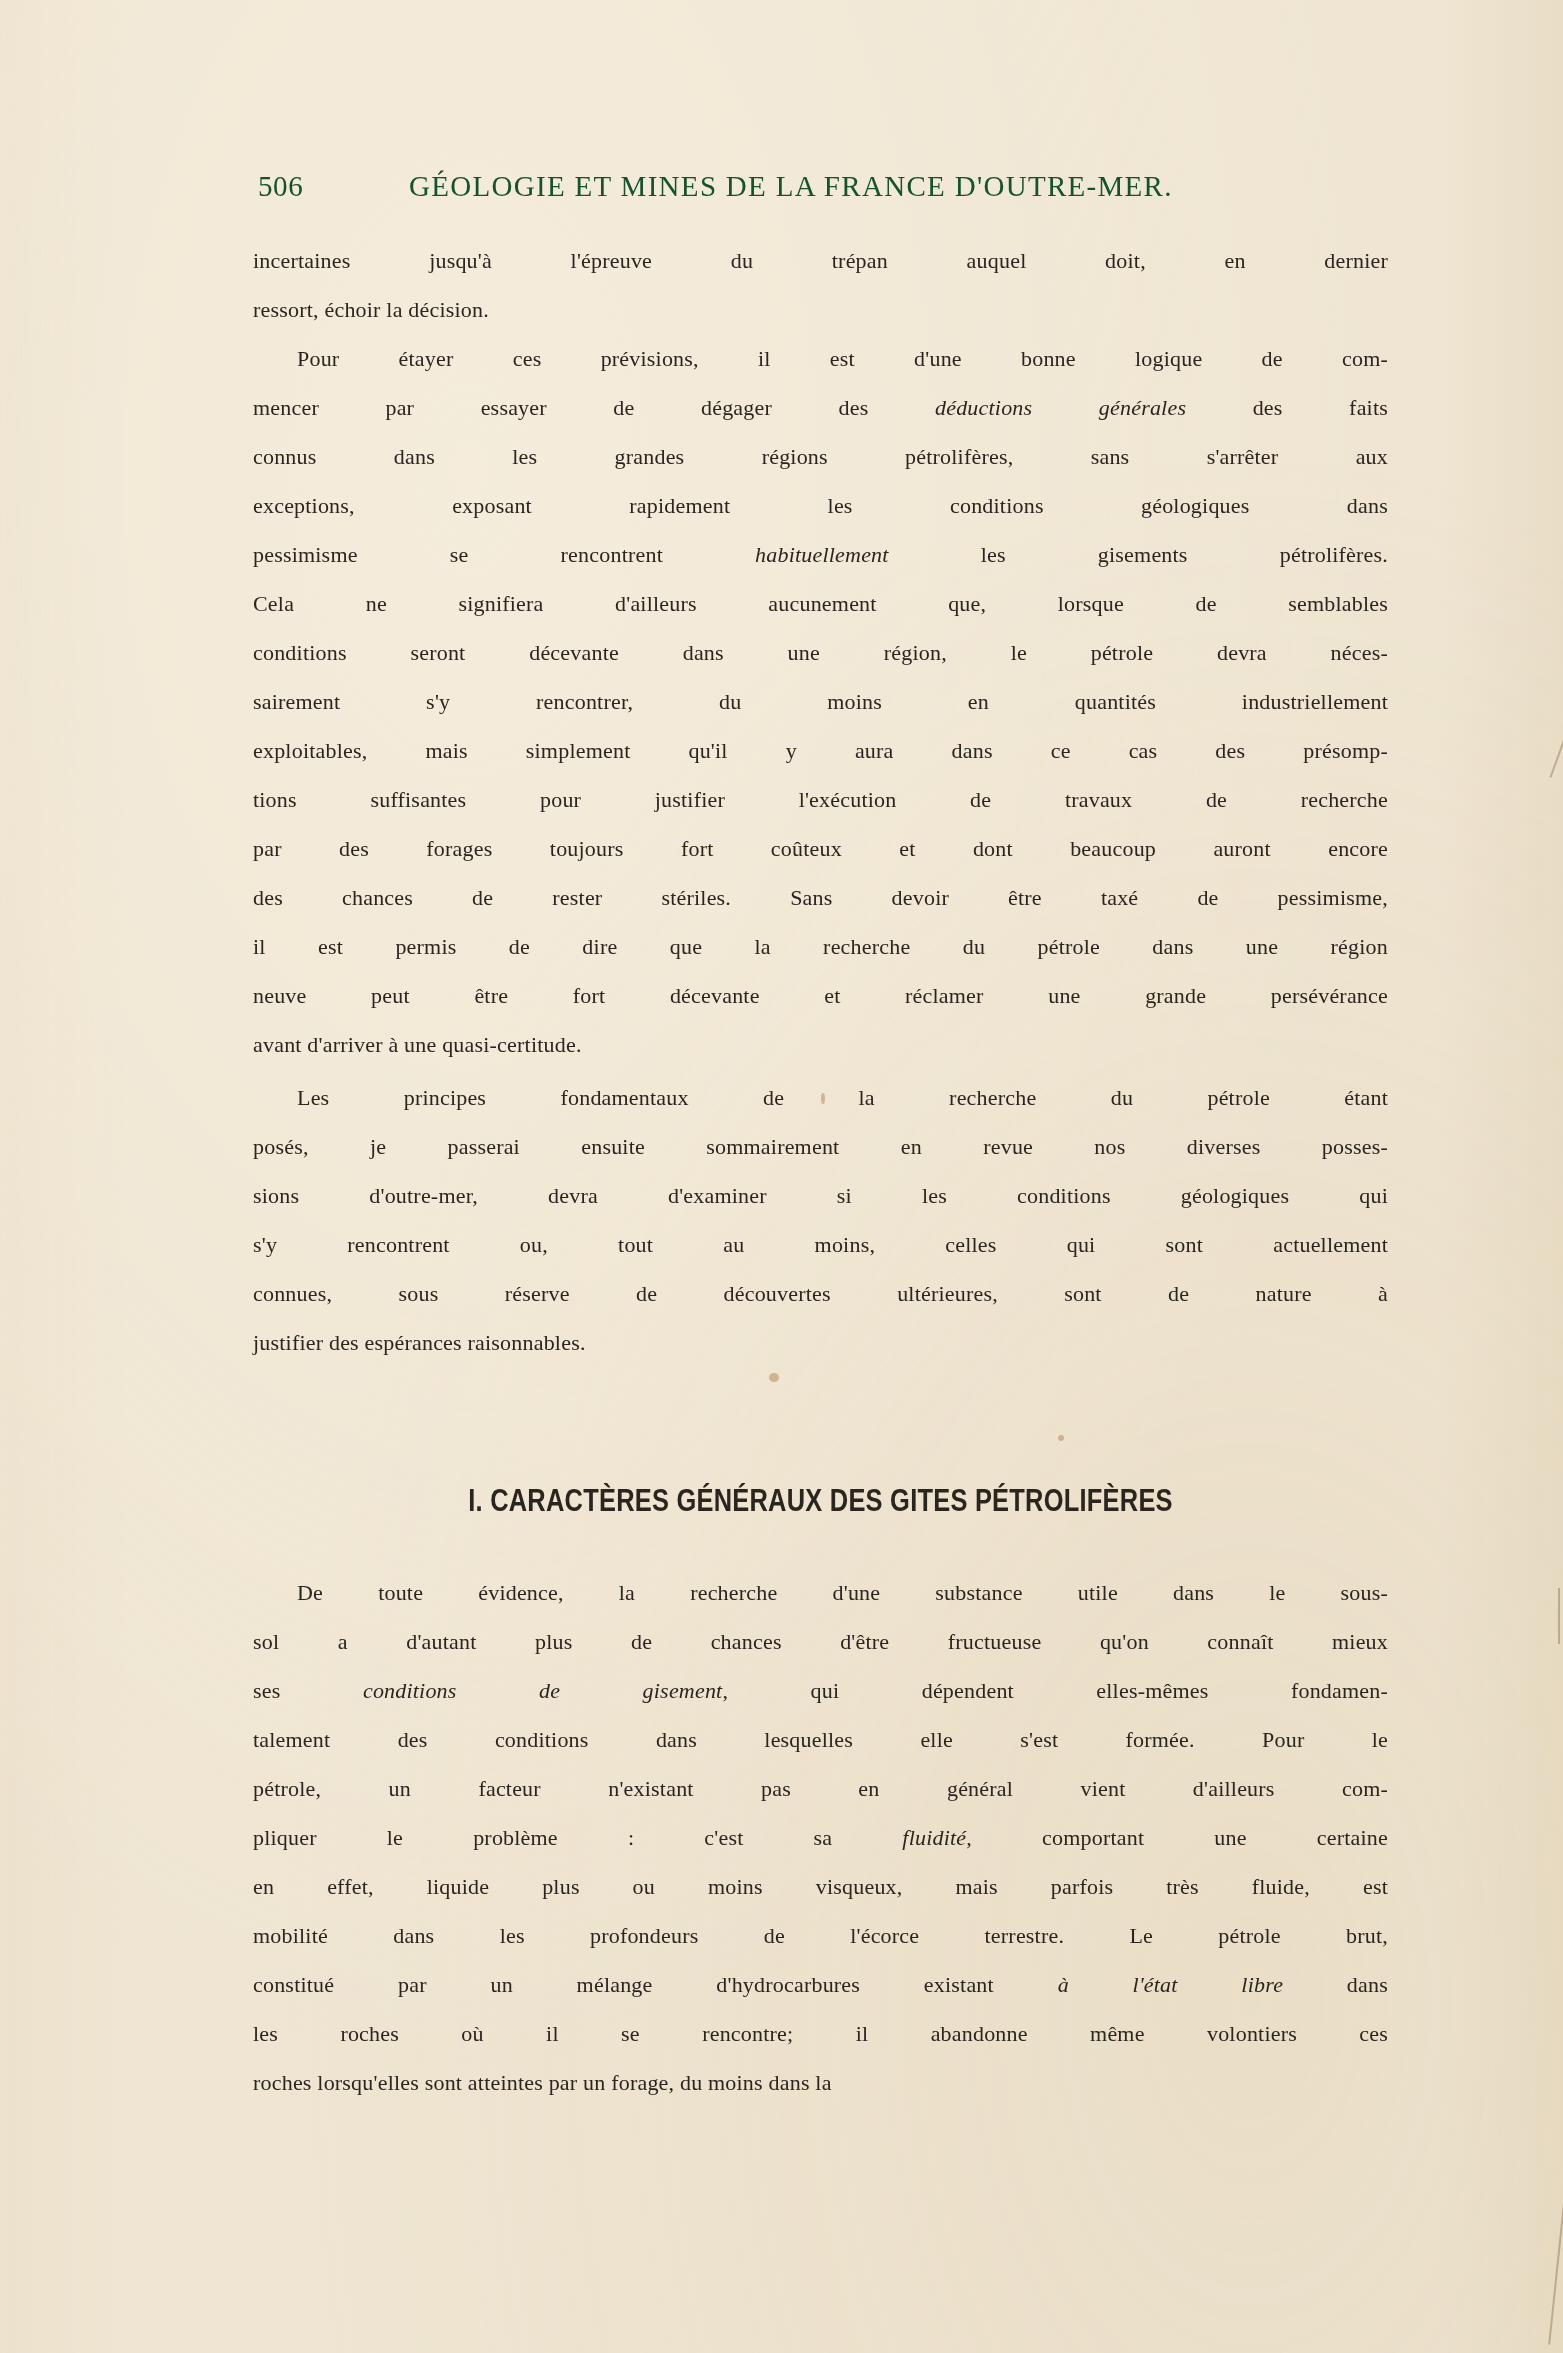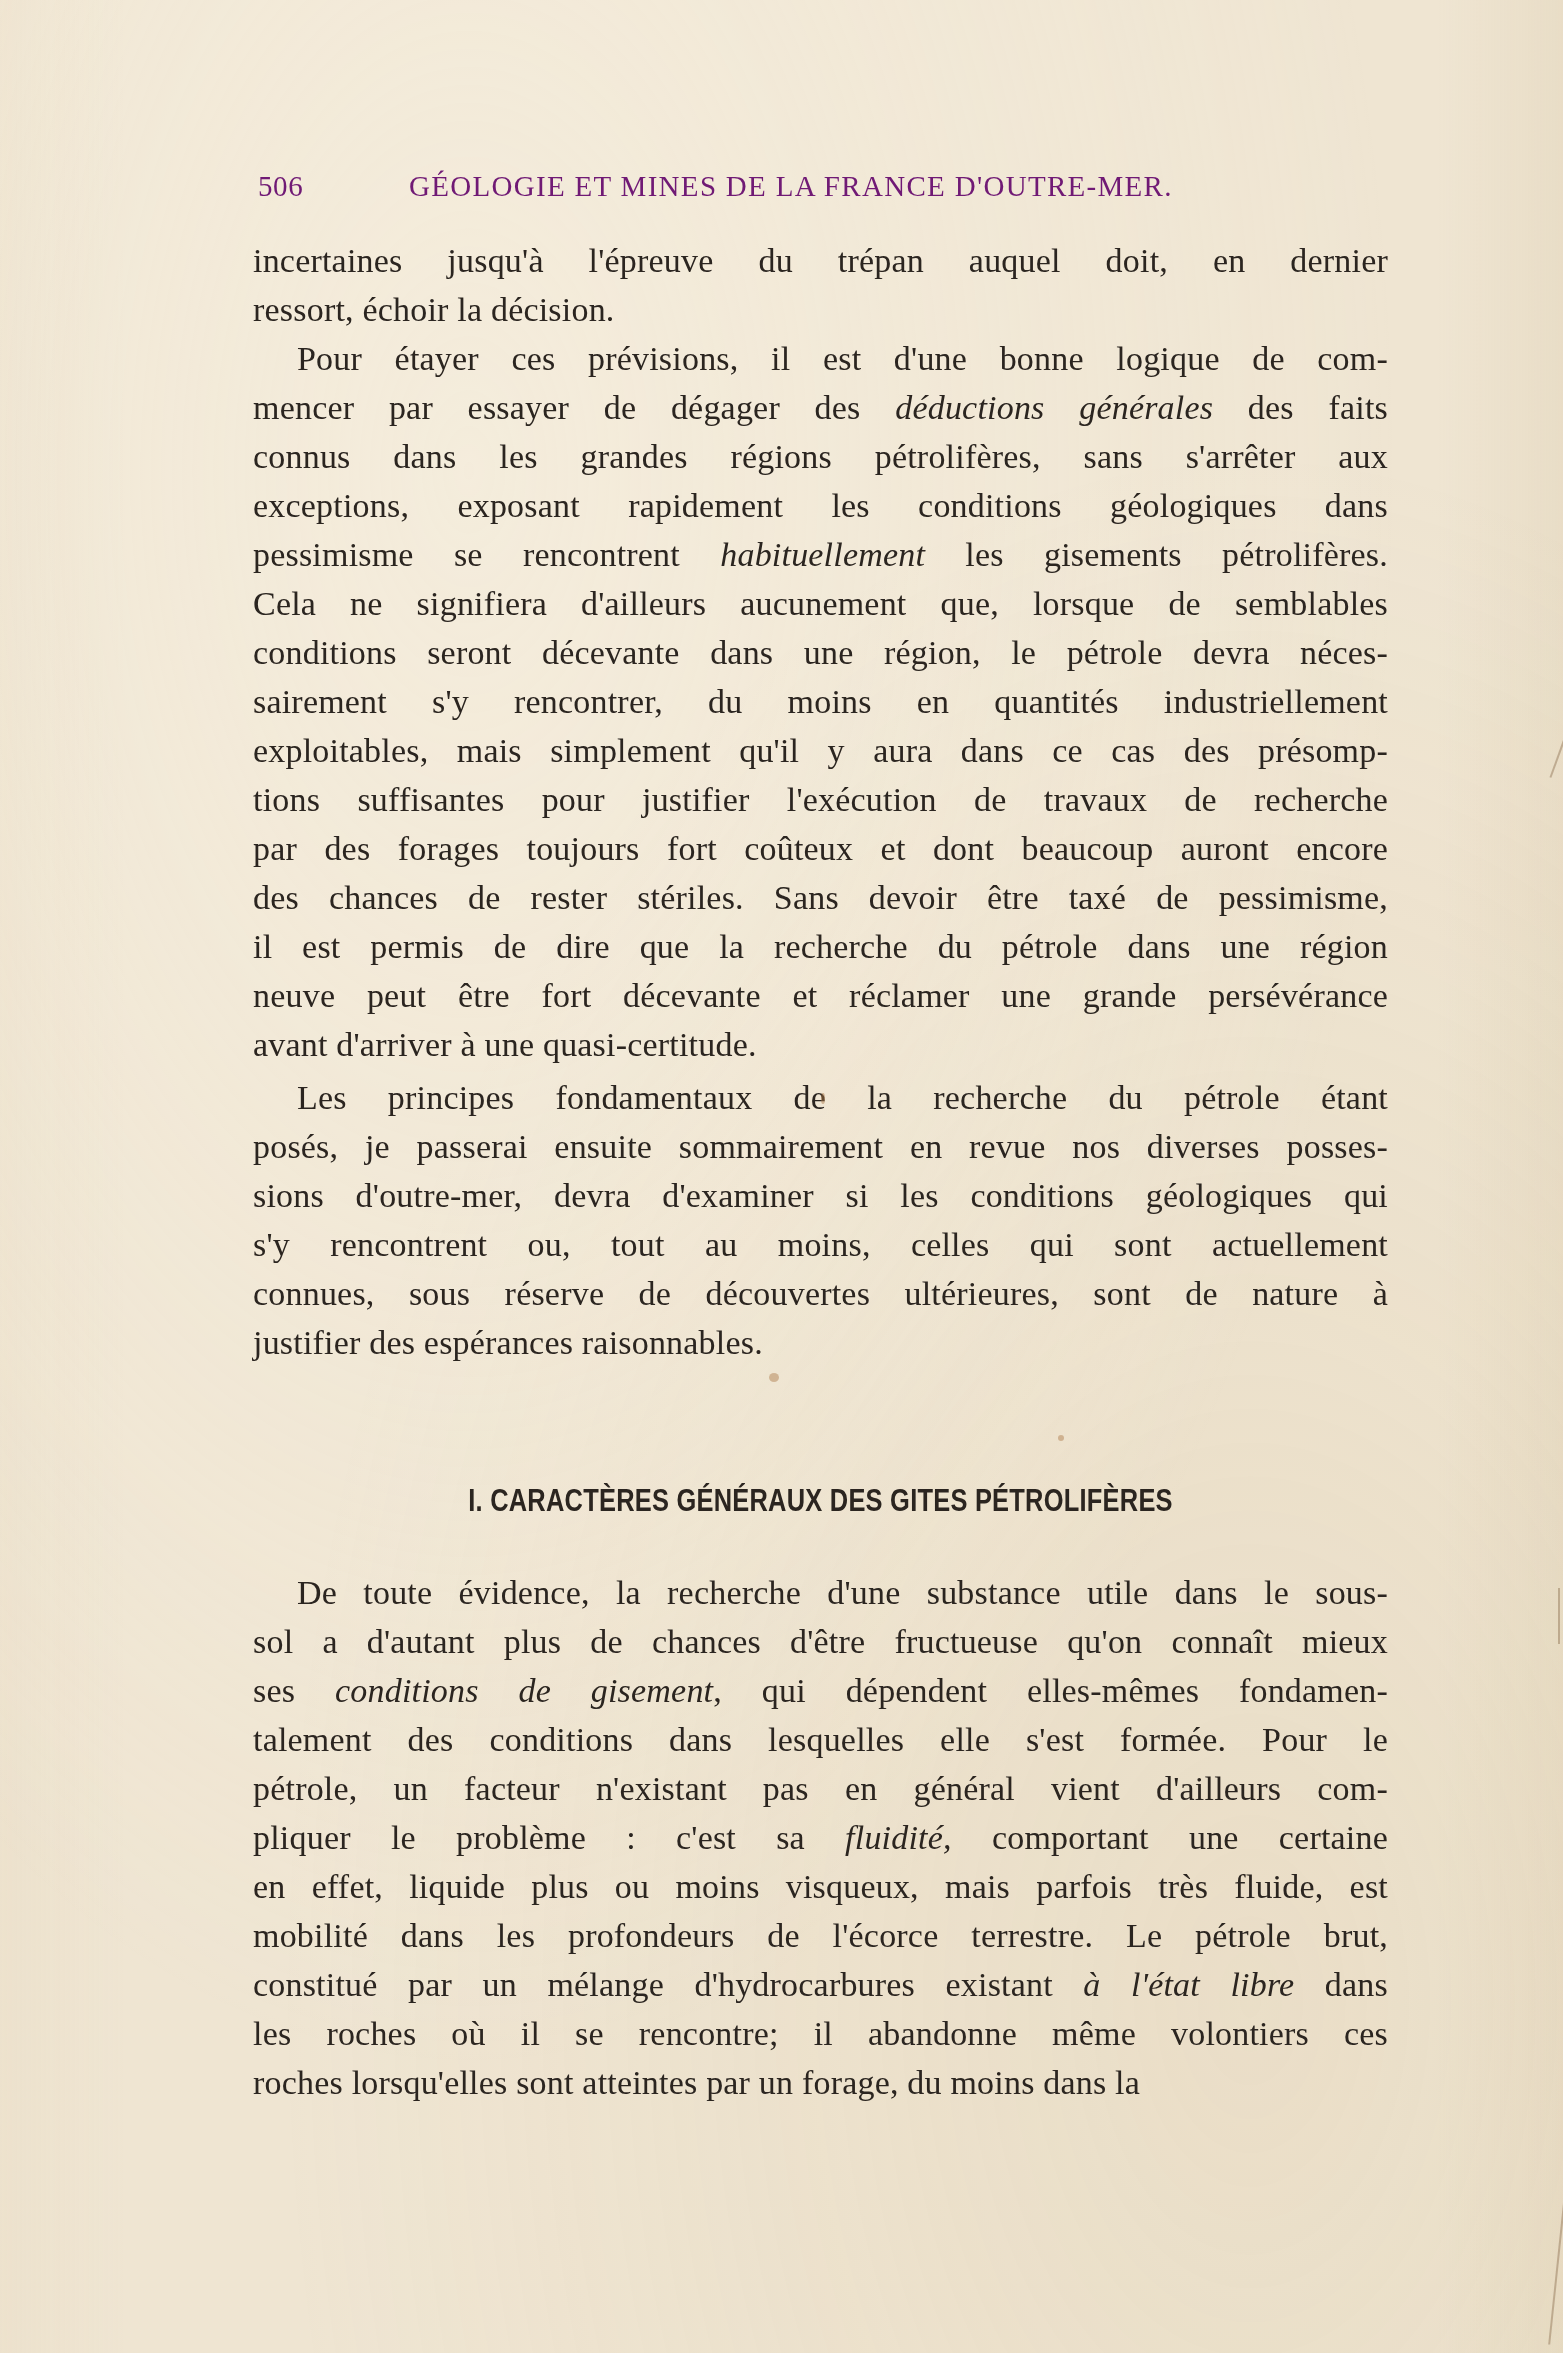--- a/index.html
+++ b/index.html
@@ -27,39 +27,39 @@
     }
     .running-head {
       position: absolute;
       top: 170px;
       left: 0;
       width: 1135px;
       height: 38px;
       font-family: "Liberation Serif", "DejaVu Serif", serif;
       font-size: 29px;
       letter-spacing: 0.6px;
-      color: #701a75;
+      color: #14532d;
     }
     .running-head .folio {
       position: absolute;
       left: 5px;
       top: 0;
     }
     .running-head .title {
       position: absolute;
       left: 156px;
       top: 0;
       letter-spacing: 1.3px;
     }
     .text-block {
       position: absolute;
       left: 0;
       width: 1135px;
       font-family: "Liberation Serif", "DejaVu Serif", serif;
-      font-size: 34px;
+      font-size: 22px;
       line-height: 49px;
       text-align: justify;
       color: #2b2520;
     }
     .line {
       display: block;
       height: 49px;
       white-space: nowrap;
       text-align: justify;
       text-align-last: justify;

